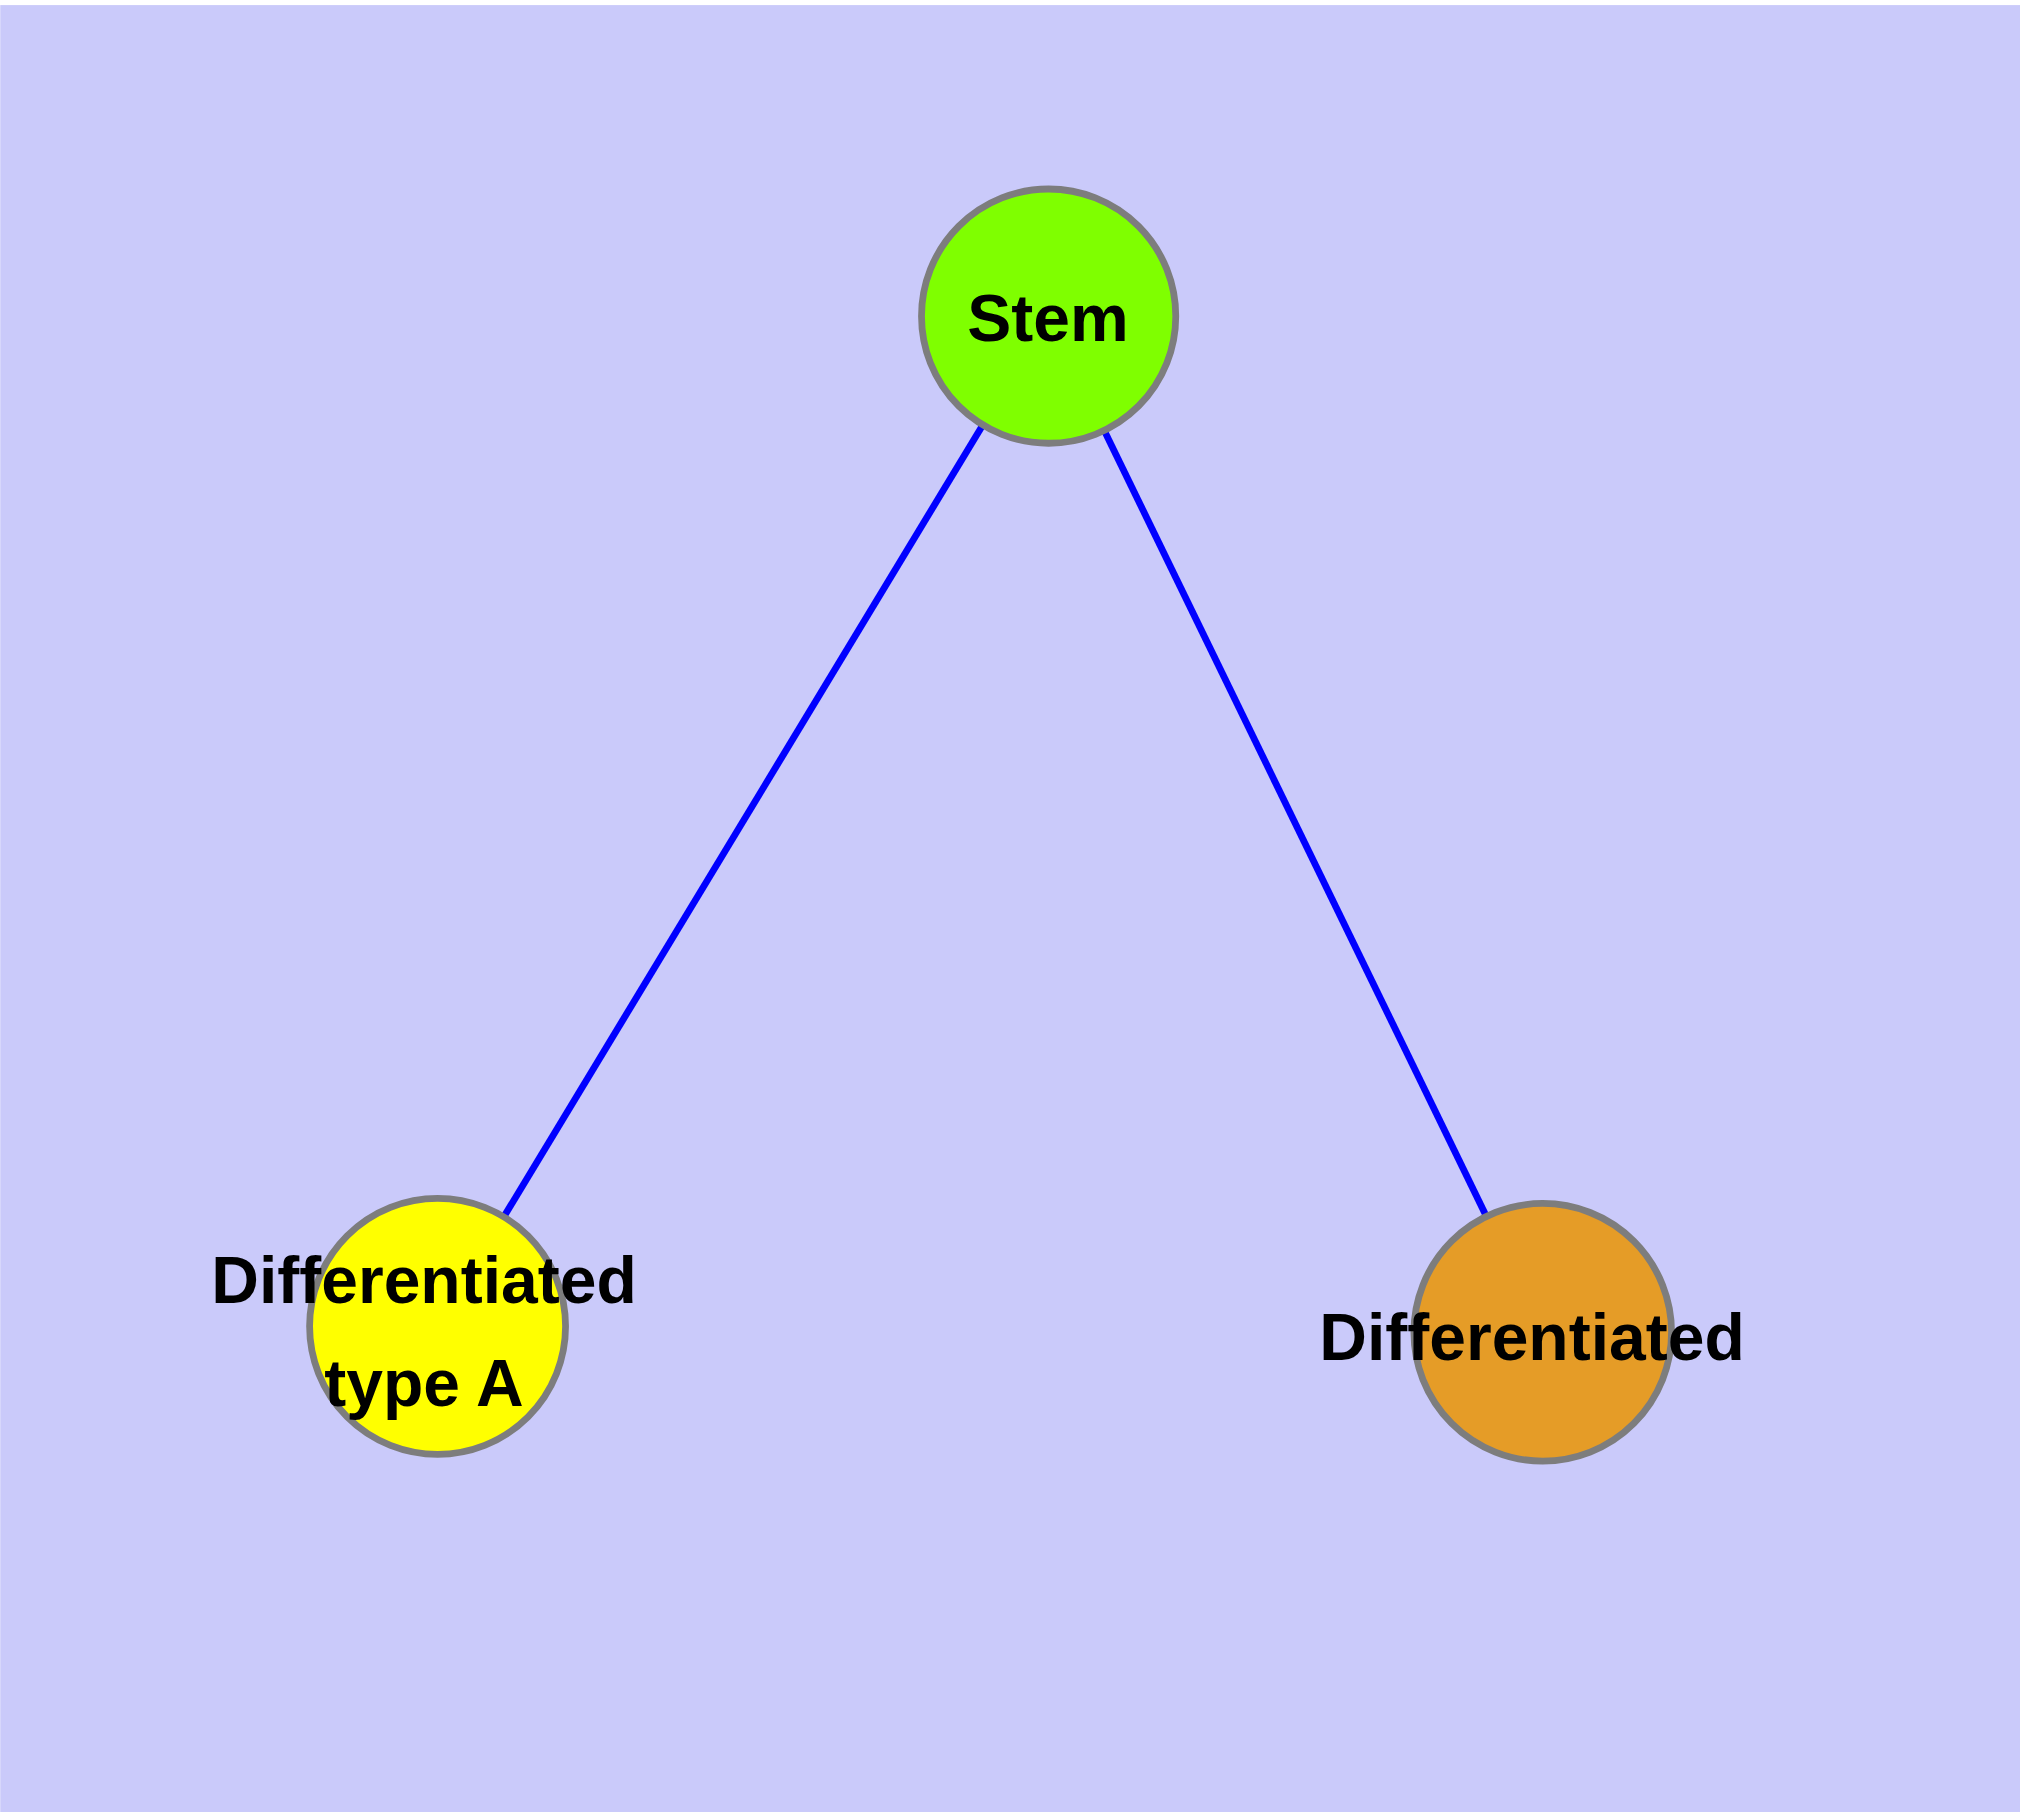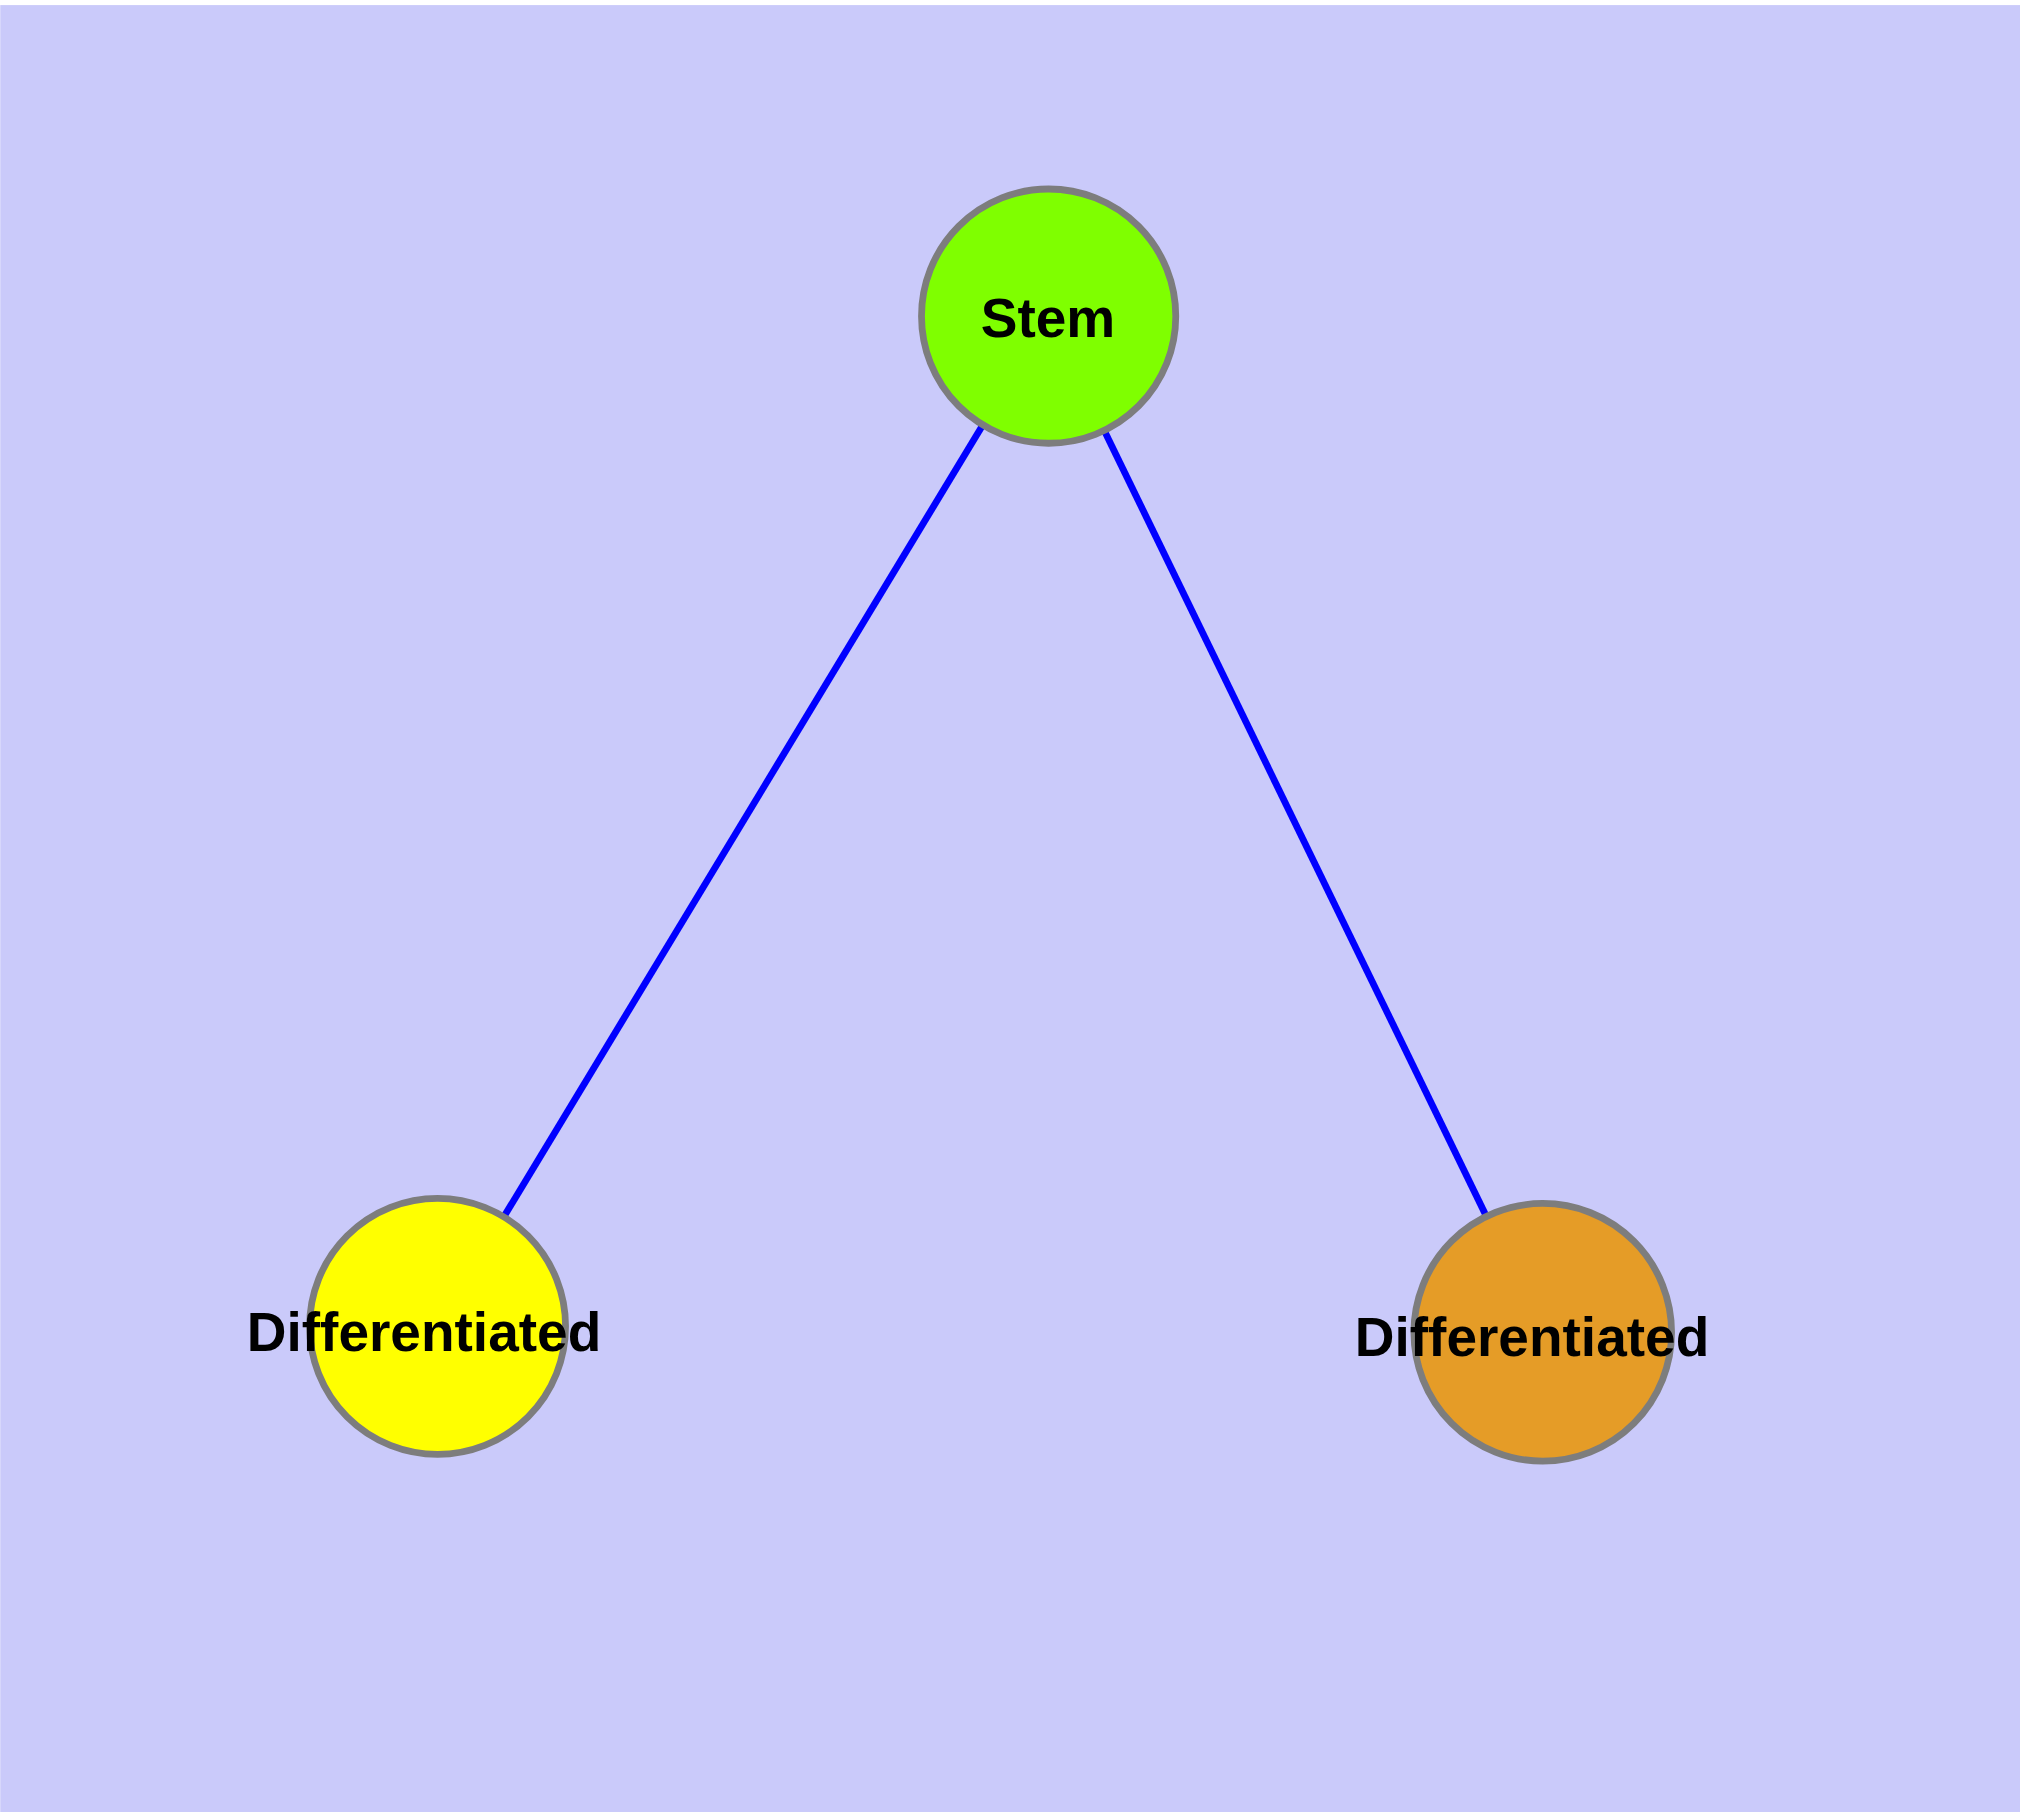--- a/index.html
+++ b/index.html
@@ -19,21 +19,21 @@
     position: absolute;
     left: 0;
     top: 0;
   }
   .node-label {
     position: absolute;
     transform: translate(-50%, -50%);
     text-align: center;
     color: #000000;
     font-weight: bold;
-    font-size: 55px;
+    font-size: 66px;
     line-height: 103px;
     white-space: nowrap;
     letter-spacing: 0px;
   }
   .node-label .line {
     display: block;
   }
 </style>
 </head>
 <body>
@@ -51,20 +51,21 @@
     <circle cx="516" cy="1565" r="151" stroke-width="8" stroke="#7D7D7D" fill="#FFFF00"></circle>
     <circle cx="1820" cy="1572" r="152" stroke-width="8" stroke="#7D7D7D" fill="#E59C27"></circle>
   </svg>
 
   <div class="node-label" style="left:1048px; top:318px;">
     <span class="line">Stem</span>
   </div>
 
   <div class="node-label" style="left:424px; top:1332px;">
     <span class="line">Differentiated</span>
+    <span class="line">type A</span>
   </div>
 
   <div class="node-label" style="left:1532px; top:1337px;">
     <span class="line">Differentiated</span>
   </div>
 
 </div>
 
 
 </body></html>

